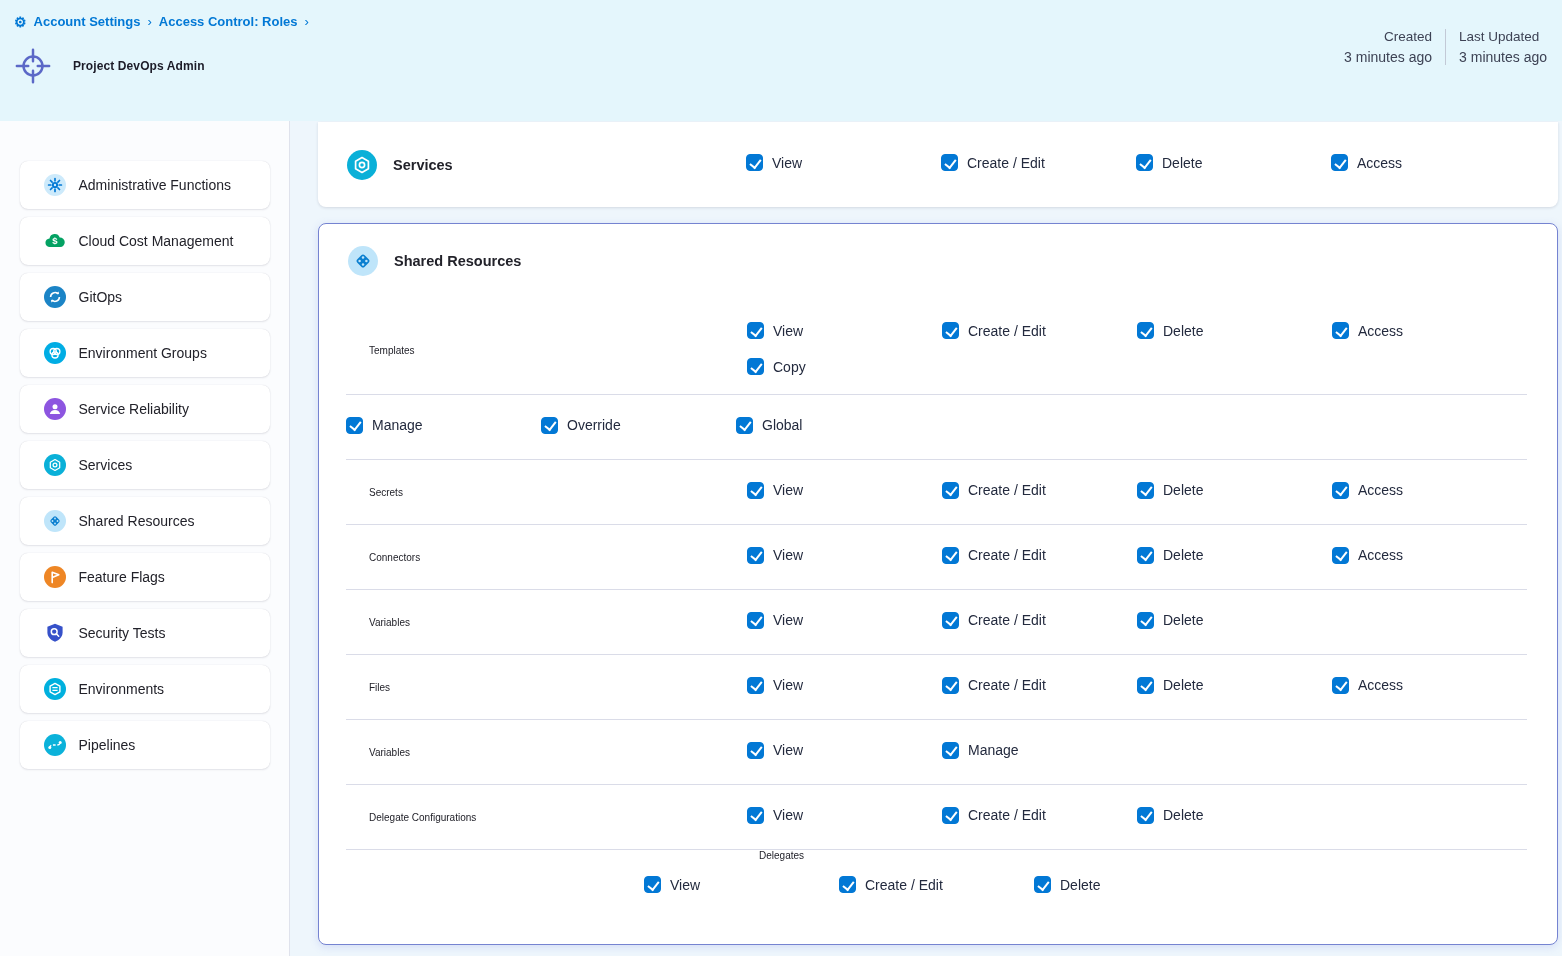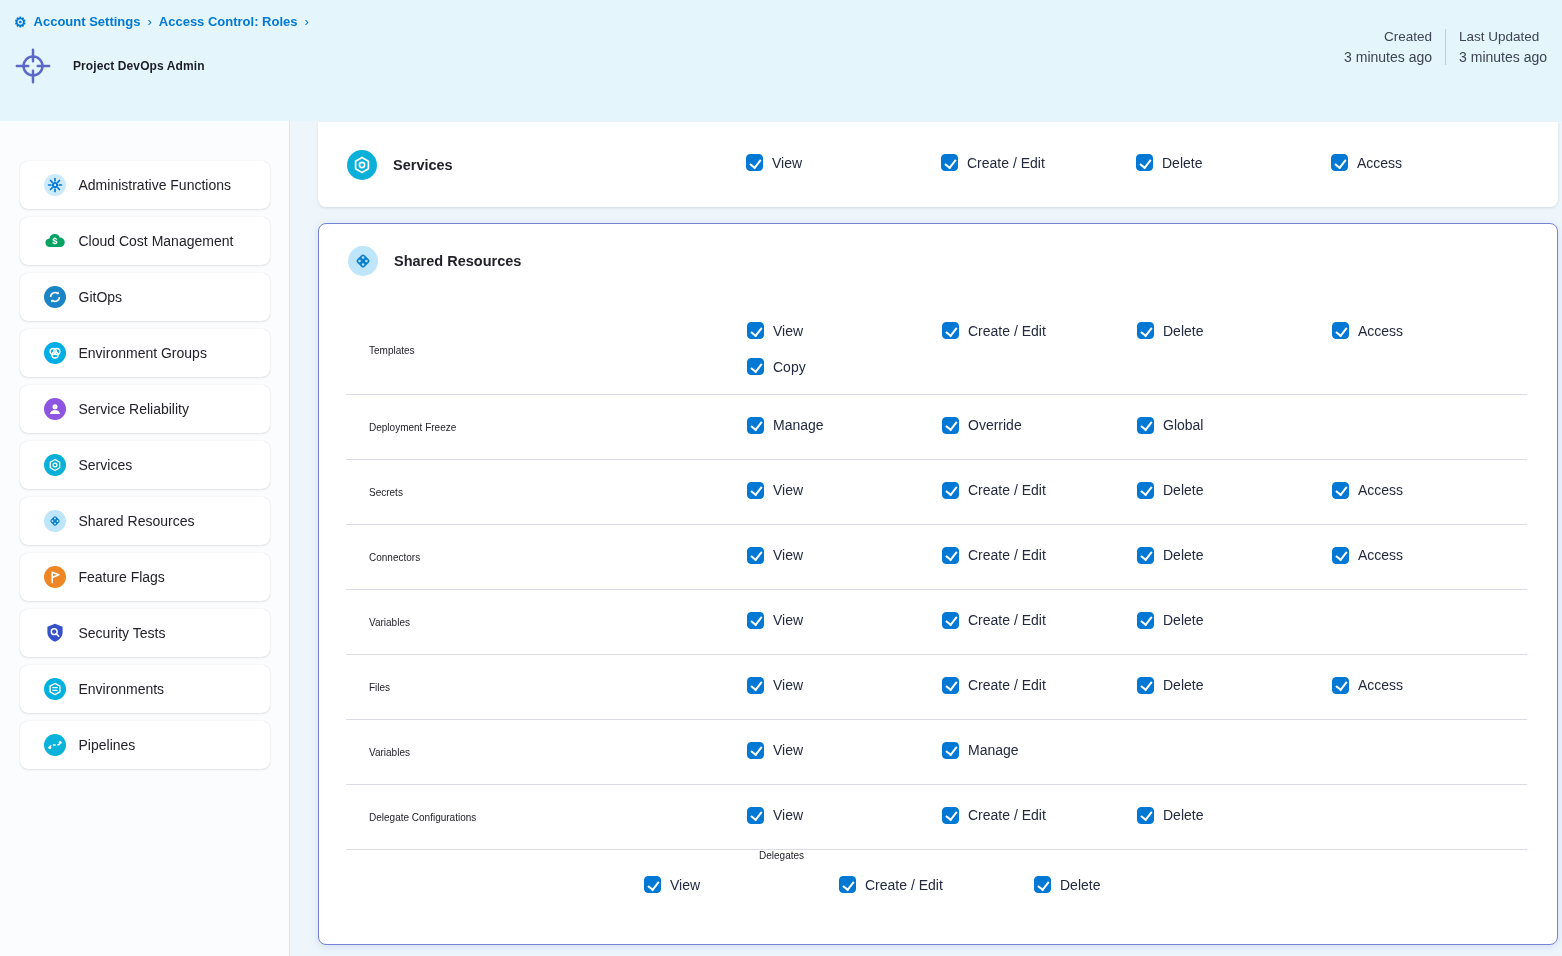--- a/index.html
+++ b/index.html
@@ -302,21 +302,20 @@
                 </div>
                 <div class="perm-line">
                   <div class="perm-cell"><label class="perm">
                       <span class="cb checked"></span>
                       <span class="perm-label">Copy</span>
                     </label></div>
                 </div>
               </div>
             </div>
             <div class="p-row">
-              <div class="row-label">Deployment Freeze</div>
               <div class="perm-lines">
                 <div class="perm-line">
                   <div class="perm-cell"><label class="perm">
                       <span class="cb checked"></span>
                       <span class="perm-label">Manage</span>
                     </label></div>
                   <div class="perm-cell"><label class="perm">
                       <span class="cb checked"></span>
                       <span class="perm-label">Override</span>
                     </label></div>

